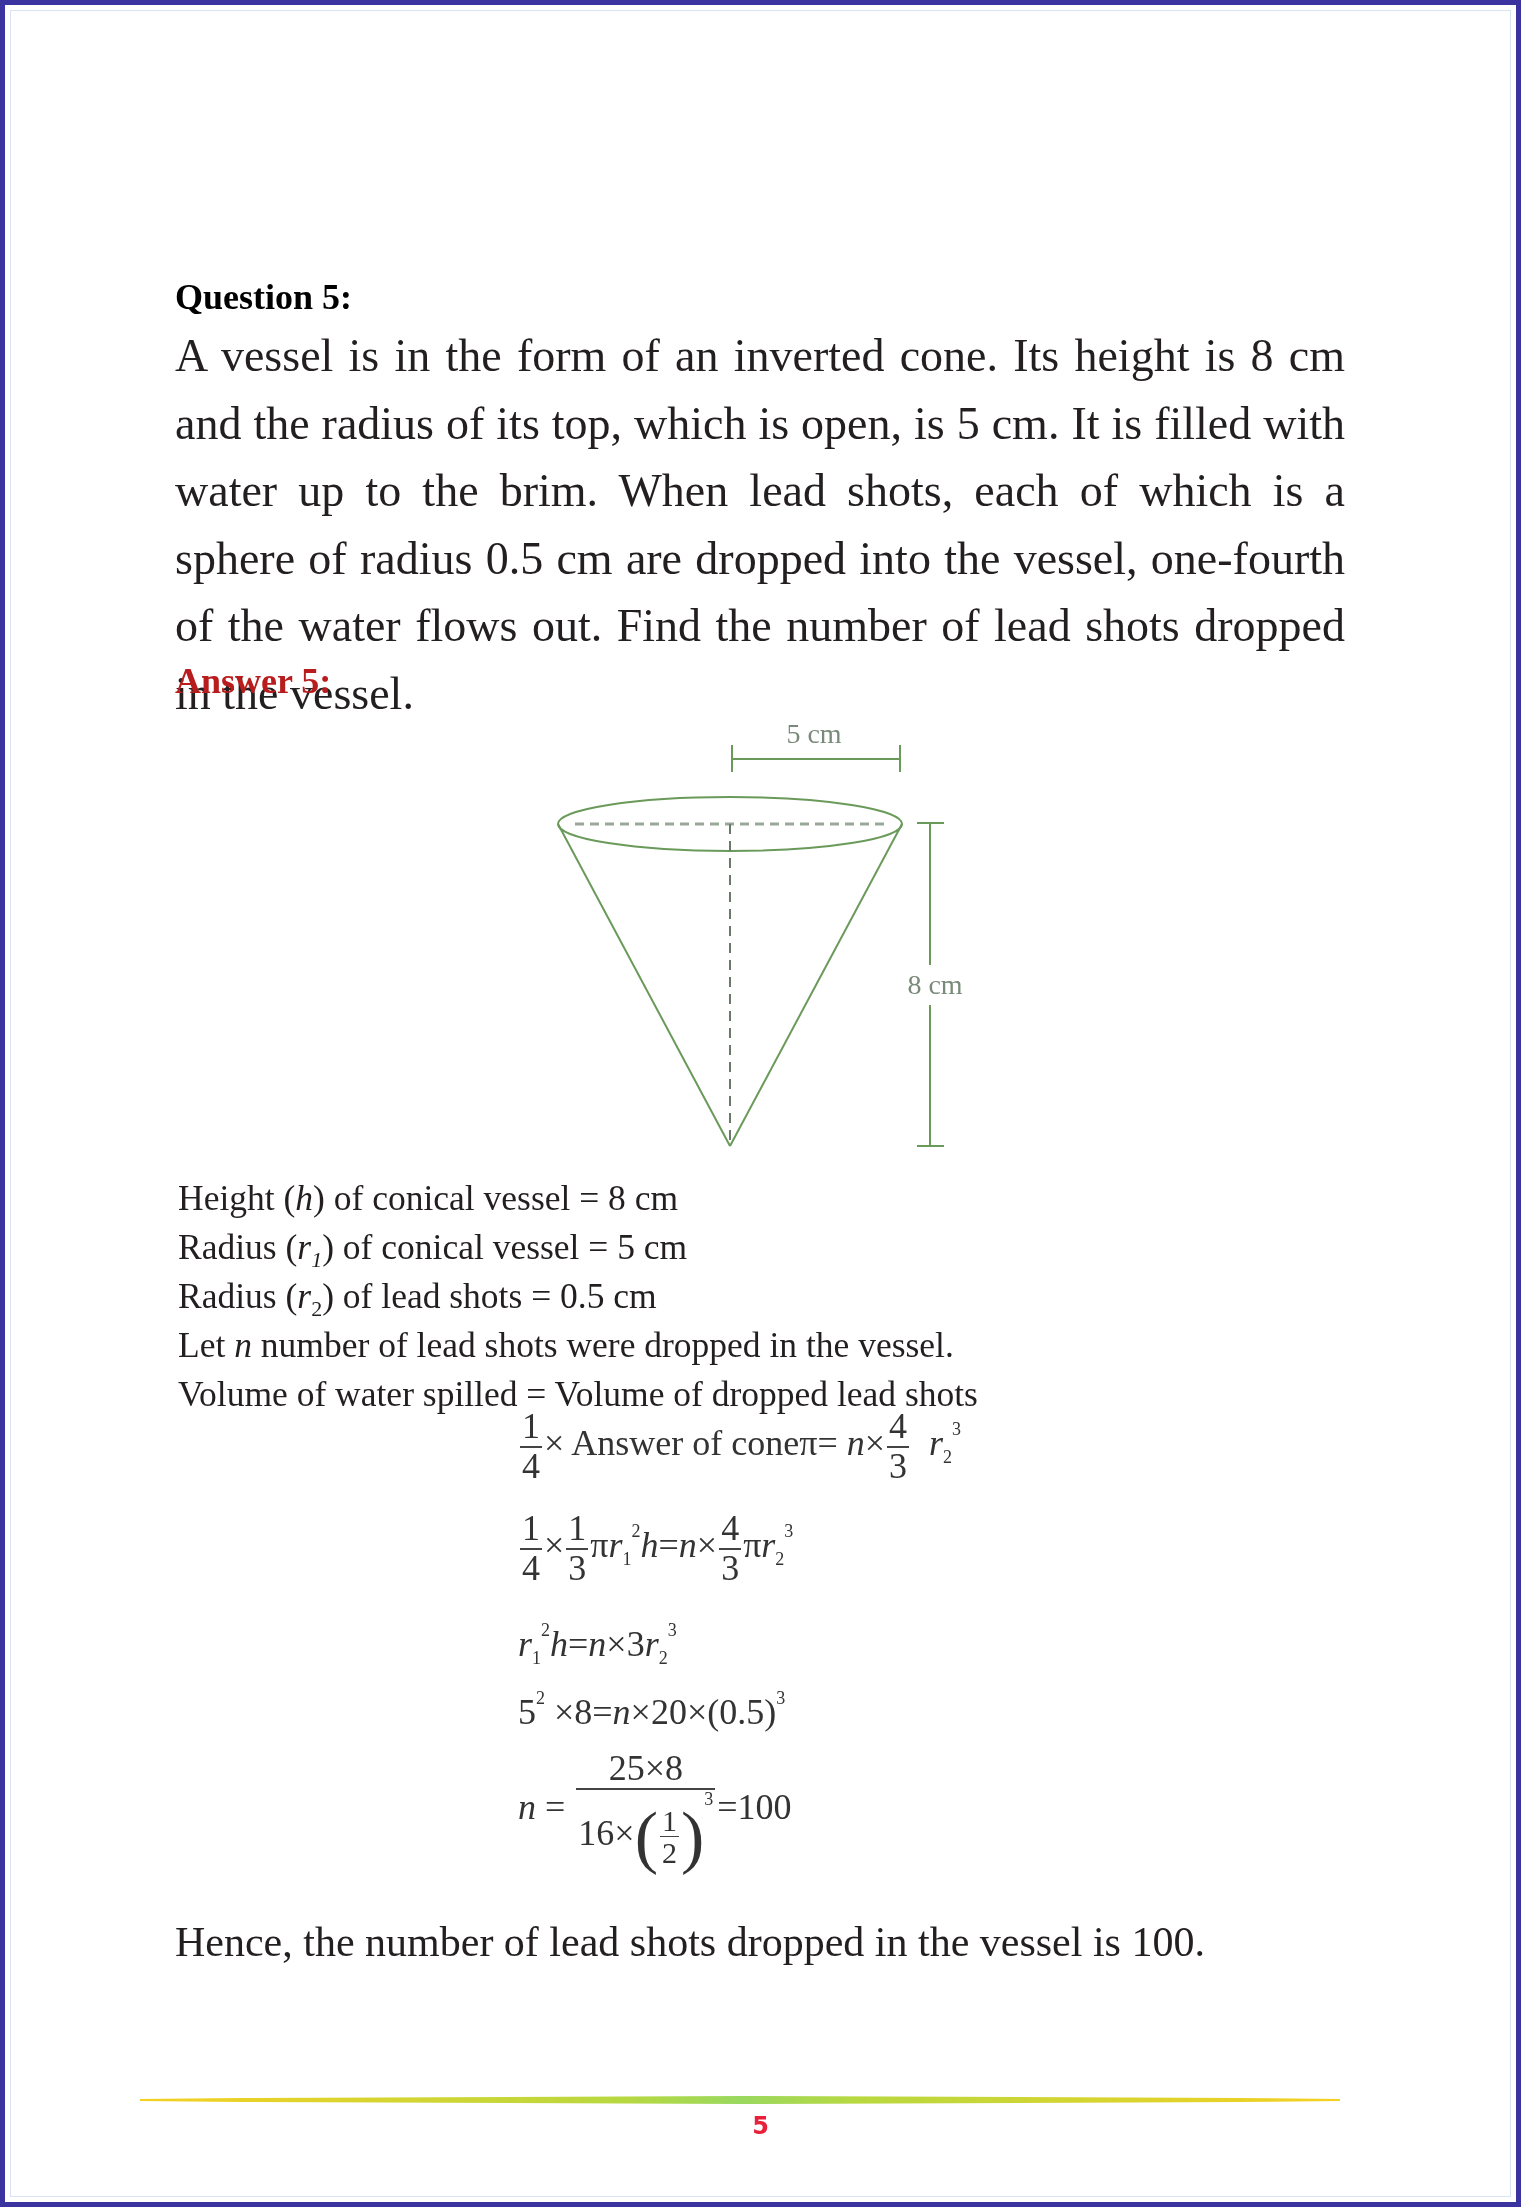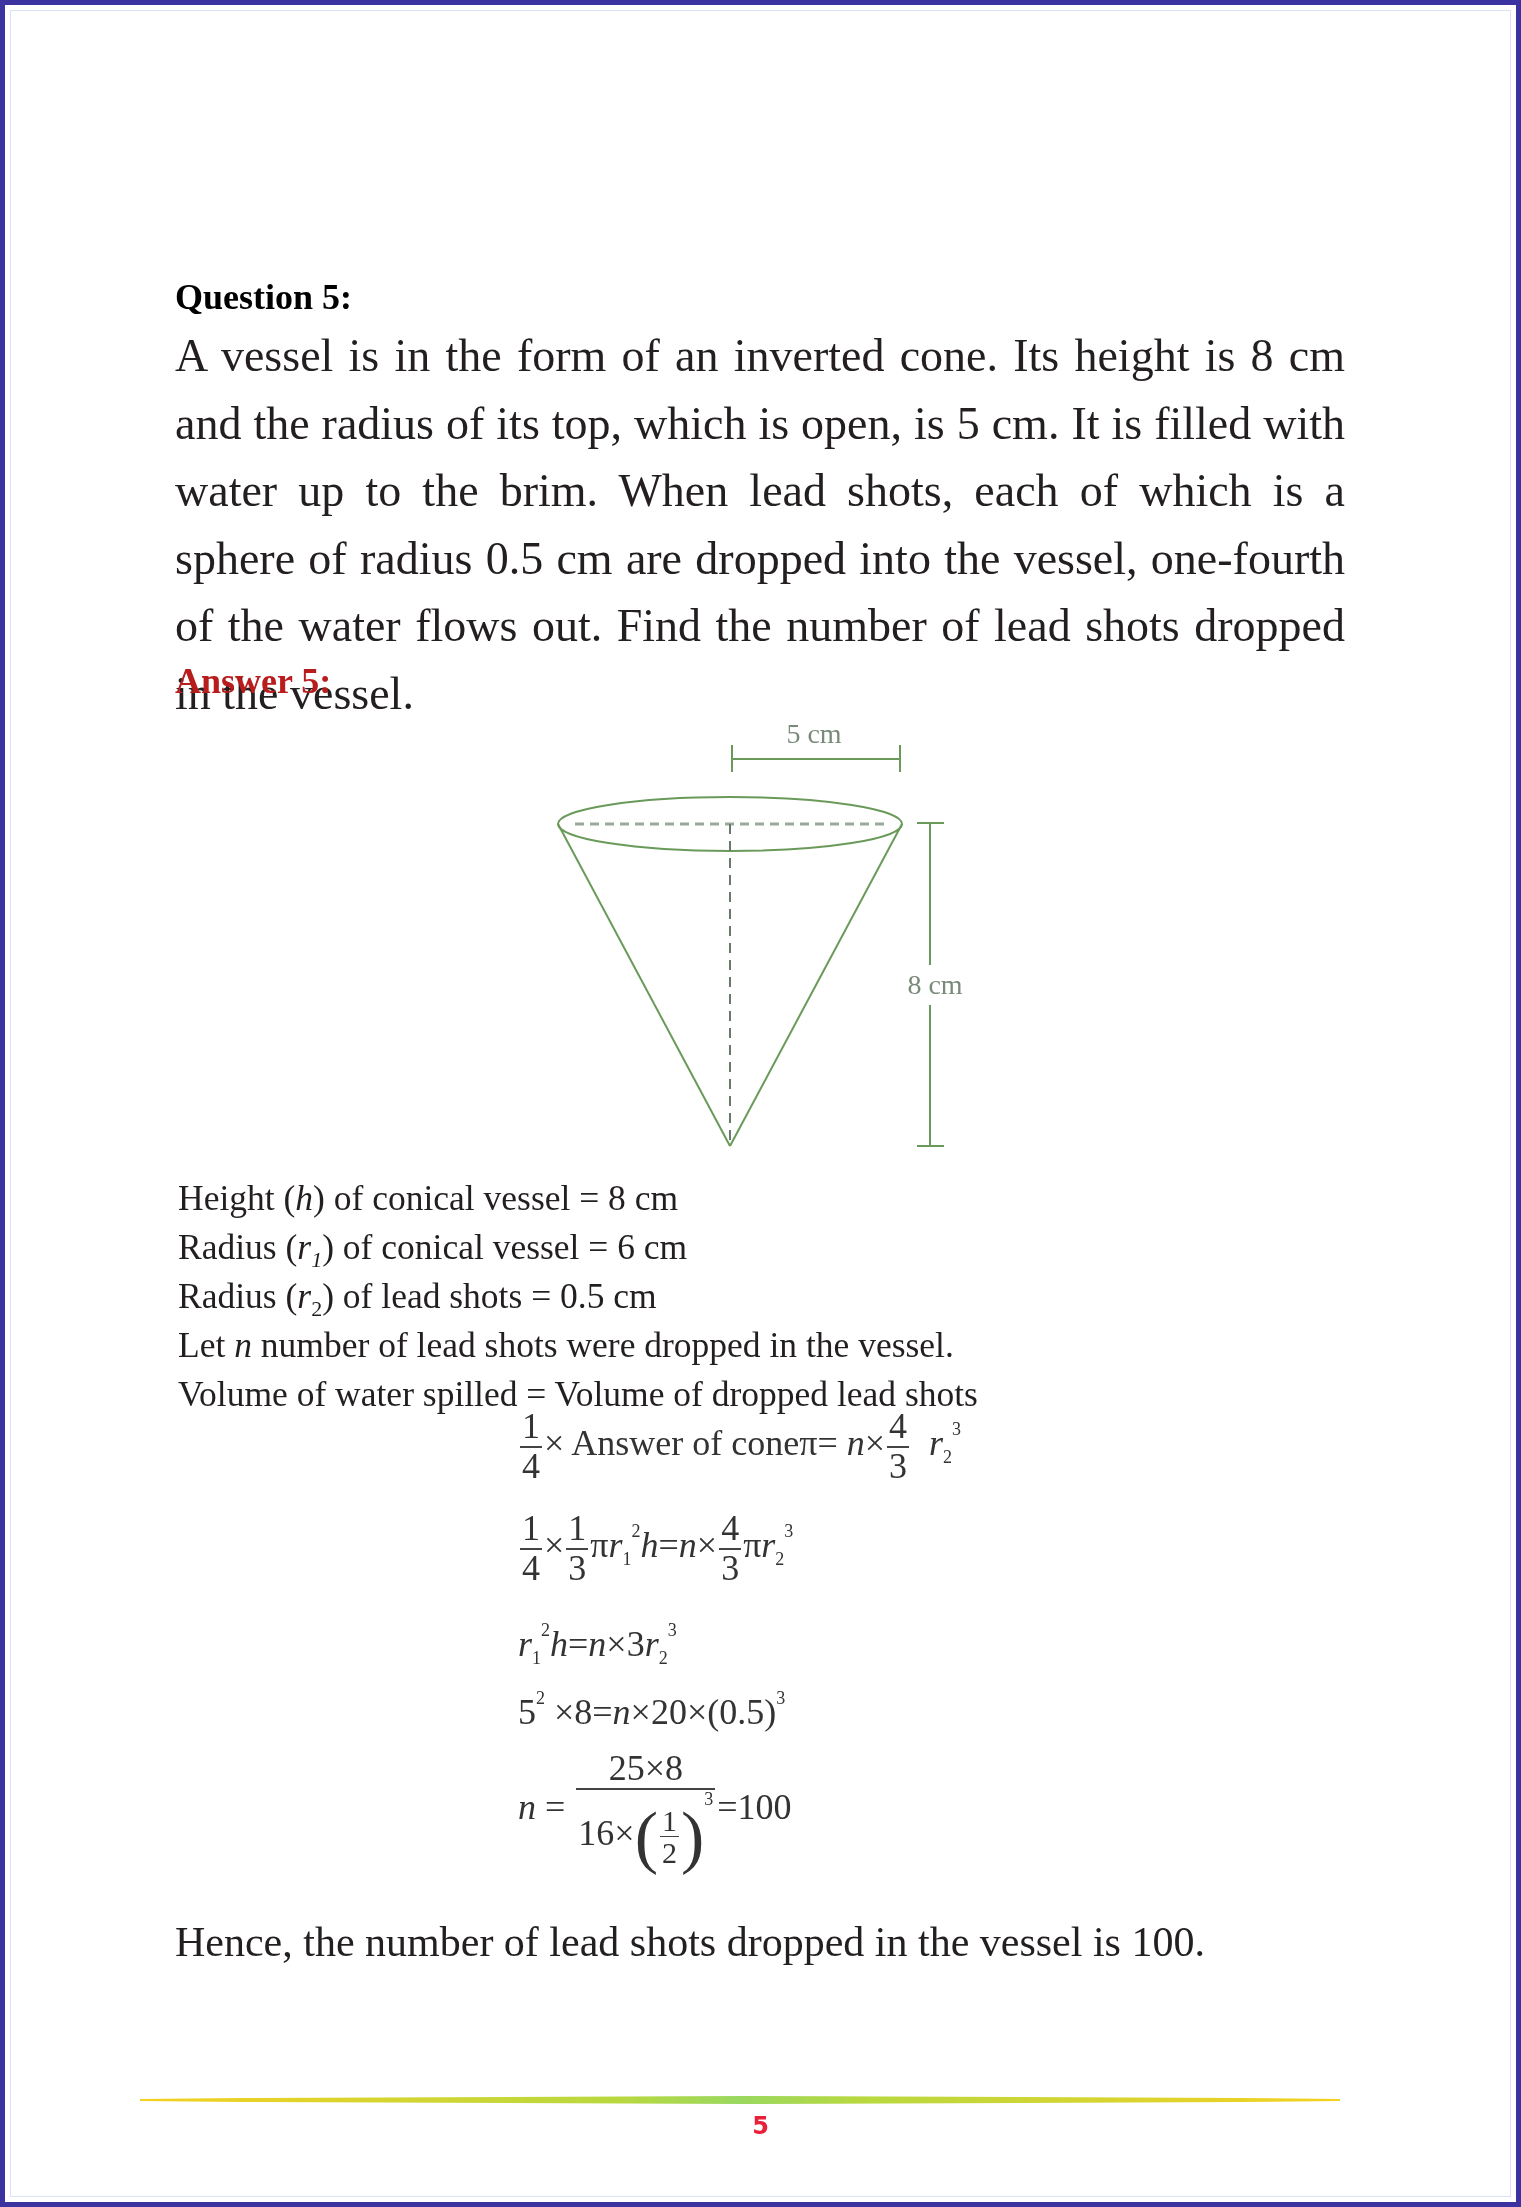--- a/index.html
+++ b/index.html
@@ -64,21 +64,21 @@
     <line x1="917" y1="1146" x2="944" y2="1146"></line>
   </g>
   <text x="814" y="743" text-anchor="middle" font-size="28" fill="#7a8a7a">5 cm</text>
   <text x="935" y="994" text-anchor="middle" font-size="28" fill="#7a8a7a">8 cm</text>
 </svg>
 
 <div class="abs given" style="top:1156px">
   <span>Height (</span><i>h</i><span>) of conical vessel = 8 cm</span>
 </div>
 <div class="abs given" style="top:1205px">
-  <span>Radius (</span><i>r</i><sub style="font-size:22px;font-style:italic">1</sub><span>) of conical vessel = 6 cm</span>
+  <span>Radius (</span><i>r</i><sub style="font-size:22px;font-style:italic">1</sub><span>) of conical vessel = 5 cm</span>
 </div>
 <div class="abs given" style="top:1254px">
   <span>Radius (</span><i>r</i><sub style="font-size:22px">2</sub><span>) of lead shots = 0.5 cm</span>
 </div>
 <div class="abs given" style="top:1303px">
   <span>Let </span><i>n</i><span> number of lead shots were dropped in the vessel.</span>
 </div>
 <div class="abs given" style="top:1352px">Volume of water spilled = Volume of dropped lead shots</div>
 
 <div class="eq-row math" style="top:1408px">

